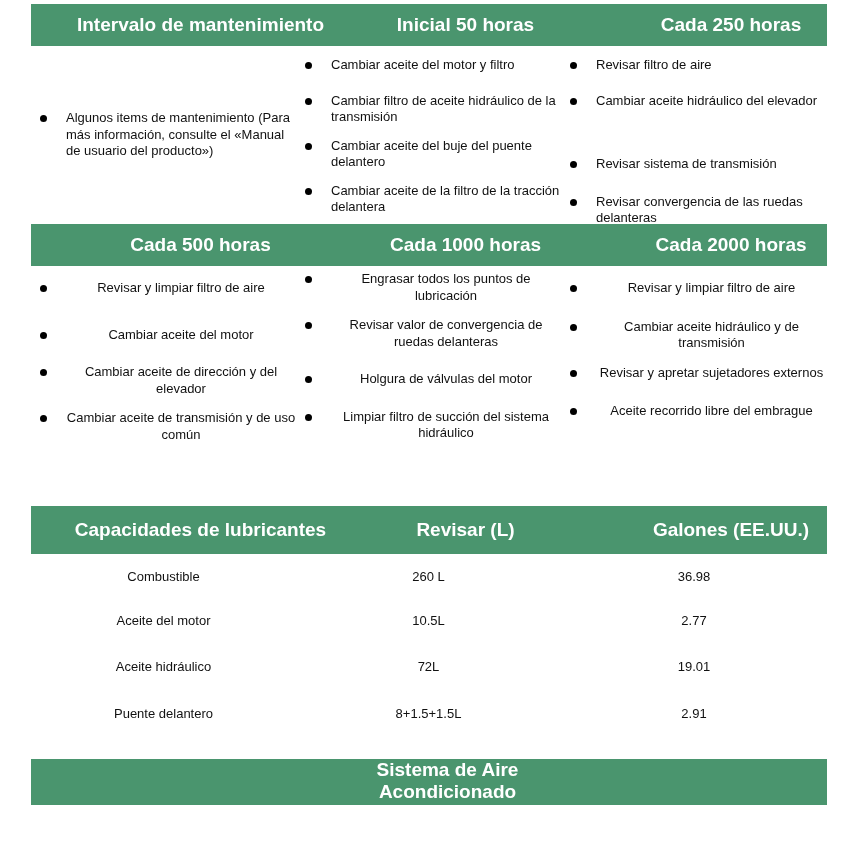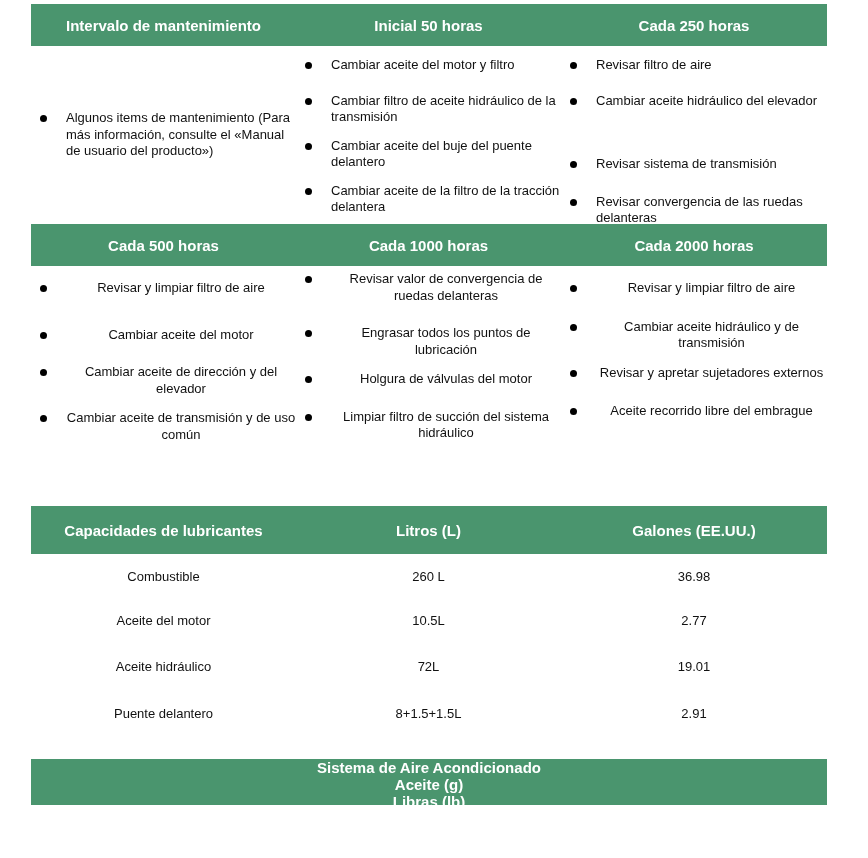--- a/index.html
+++ b/index.html
@@ -3,21 +3,21 @@
 <meta charset="utf-8">
 <style>
   html, body { margin: 0; padding: 0; background: #ffffff; }
   body {
     width: 868px; height: 858px; position: relative; overflow: hidden;
     font-family: "Liberation Sans", sans-serif; color: #111111; font-size: 13px;
   }
   .wrap { position: absolute; left: 31px; top: 4px; width: 796px; }
   .hdr {
     display: flex; background: #4a956e; color: #ffffff; font-weight: bold;
-    font-size: 15px; align-items: center;
+    font-size: 19px; align-items: center; padding-left: 37px;
   }
   .hdr > div { flex: 0 0 auto; text-align: center; }
   .c1 { width: 265px; }
   .c2 { width: 265px; }
   .c3 { width: 266px; }
   .h1 { height: 42px; }
   .row { display: flex; }
   .col { position: relative; }
   ul.bl { list-style: none; margin: 0; padding: 0; }
   ul.bl li {
@@ -75,39 +75,39 @@
     <div class="col c1">
       <ul class="bl" style="position:absolute; top:14px; left:0; width:265px;">
         <li style="margin-bottom:30px;">Revisar y limpiar filtro de aire</li>
         <li style="margin-bottom:21px;">Cambiar aceite del motor</li>
         <li style="margin-bottom:13px;">Cambiar aceite de dirección y del elevador</li>
         <li>Cambiar aceite de transmisión y de uso común</li>
       </ul>
     </div>
     <div class="col c2">
       <ul class="bl" style="position:absolute; top:5px; left:0; width:265px;">
+        <li style="margin-bottom:13px;">Engrasar todos los puntos de lubricación</li>
         <li style="margin-bottom:21px;">Revisar valor de convergencia de ruedas delanteras</li>
-        <li style="margin-bottom:13px;">Engrasar todos los puntos de lubricación</li>
         <li style="margin-bottom:21px;">Holgura de válvulas del motor</li>
         <li>Limpiar filtro de succión del sistema hidráulico</li>
       </ul>
     </div>
     <div class="col c3">
       <ul class="bl" style="position:absolute; top:14px; left:0; width:266px;">
         <li style="margin-bottom:22px;">Revisar y limpiar filtro de aire</li>
         <li style="margin-bottom:13px;">Cambiar aceite hidráulico y de transmisión</li>
         <li style="margin-bottom:22px;">Revisar y apretar sujetadores externos</li>
         <li>Aceite recorrido libre del embrague</li>
       </ul>
     </div>
   </div>
 
   <div class="hdr" style="height:48px;">
     <div class="c1">Capacidades de lubricantes</div>
-    <div class="c2">Litros (L)</div>
+    <div class="c2">Revisar (L)</div>
     <div class="c3">Galones (EE.UU.)</div>
   </div>
   <div>
     <div class="tbl-row" style="height:44px;">
       <div class="c1">Combustible</div>
       <div class="c2">260 L</div>
       <div class="c3">36.98</div>
     </div>
     <div class="tbl-row" style="height:45px;">
       <div class="c1">Aceite del motor</div>

